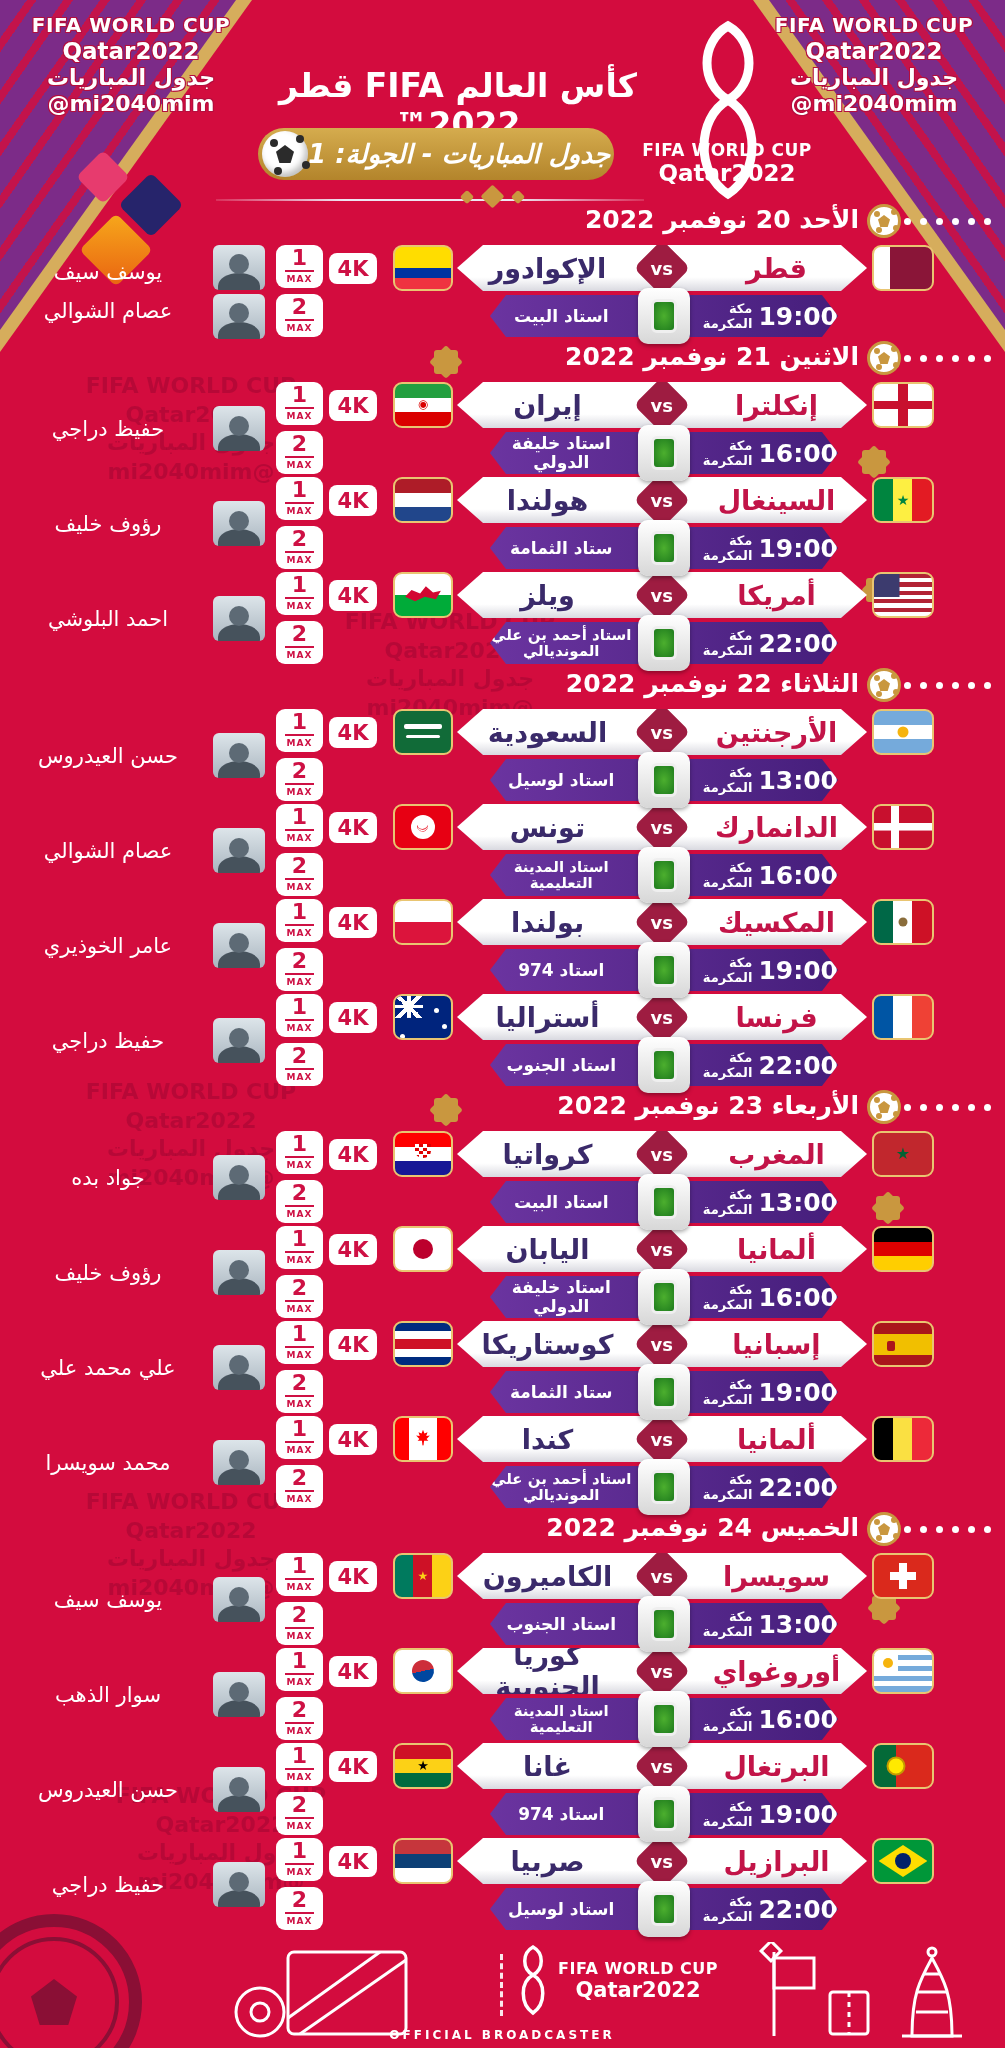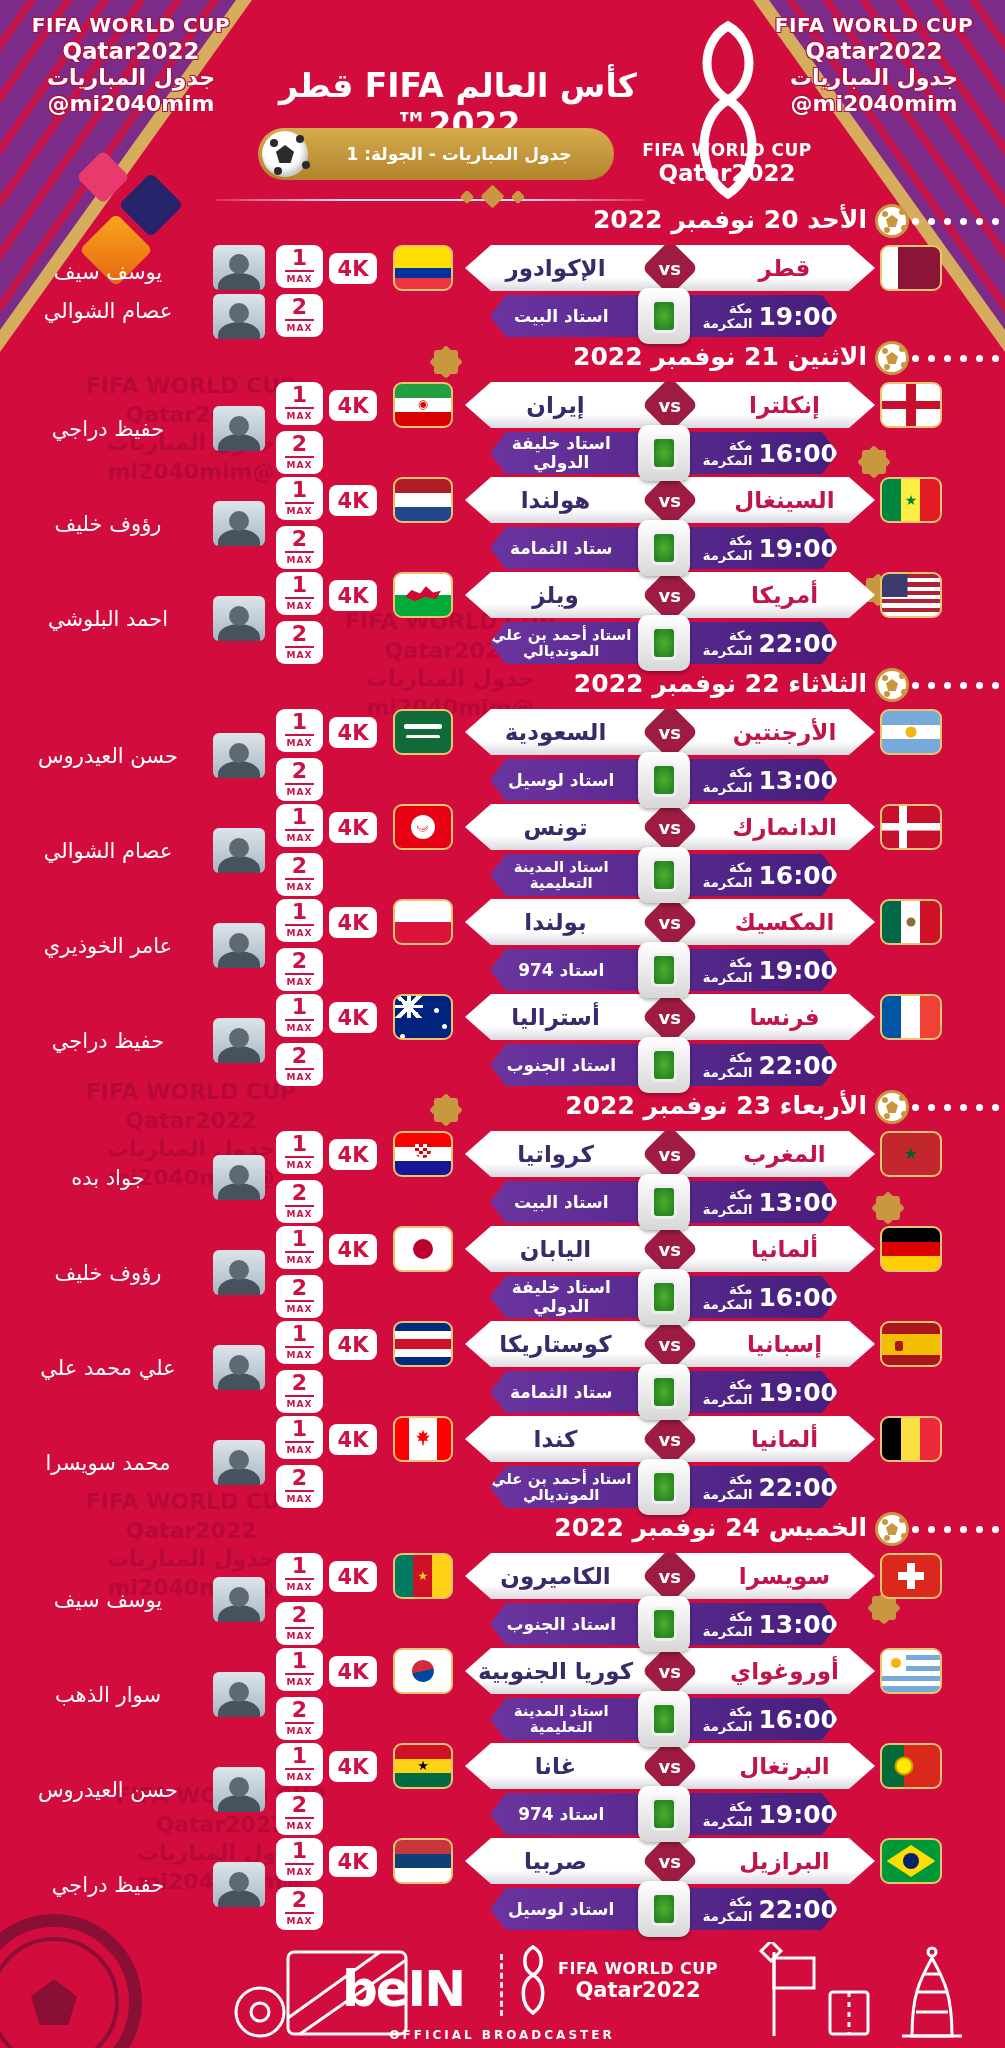--- a/index.html
+++ b/index.html
@@ -30,21 +30,21 @@
   .main-title { position:absolute; top:66px; left:248px; width:420px; z-index:2; text-align:center;
       font-size:33px; font-weight:bold; color:#fff; direction:rtl; }
   .trophy { position:absolute; left:686px; top:18px; z-index:2; }
   .fifa-wordmark { position:absolute; left:642px; top:140px; width:170px; z-index:2;
       text-align:center; color:#fff; font-weight:bold; }
   .fwm1 { font-size:17px; letter-spacing:.5px; }
   .fwm2 { font-size:23px; }
   .pill { position:absolute; left:258px; top:128px; width:356px; height:52px; z-index:2;
       background:linear-gradient(#D5AC4E,#B3842B); border-radius:28px;
       display:flex; align-items:center; justify-content:center;
-      color:#fff; font-size:17px; font-weight:bold; direction:rtl; padding-left:46px; }
+      color:#fff; font-size:26px; font-weight:bold; direction:rtl; padding-left:46px;font-style:italic; }
   .ball-classic { position:absolute; left:4px; top:3px; width:46px; height:46px; border-radius:50%;
       background:#fff; box-shadow:inset -3px -4px 6px rgba(0,0,0,.25); }
   .ball-classic::after { content:''; position:absolute; left:50%; top:50%; width:18px; height:18px;
       transform:translate(-50%,-50%); background:#2b2b2b;
       clip-path:polygon(50% 0,100% 38%,81% 100%,19% 100%,0 38%); }
   .ball-classic::before { content:''; position:absolute; left:8px; top:8px; width:8px; height:8px;
       border-radius:50%; background:#2b2b2b;
       box-shadow:26px -4px 0 #2b2b2b,32px 22px 0 #2b2b2b,4px 28px 0 #2b2b2b; }
   .divider { position:absolute; left:216px; top:199px; width:428px; height:2px; z-index:2;
       background:linear-gradient(90deg,rgba(255,255,255,.15),#EDE6F2 30%,#EDE6F2 70%,rgba(255,255,255,.15)); }
@@ -57,40 +57,40 @@
   .dd-navy { left:128px; top:182px; width:46px; height:46px; background:#26246B; }
   .dd-orange { left:90px; top:224px; width:52px; height:52px; background:linear-gradient(135deg,#F7A81B,#E96311); }
 
   .star8 { position:absolute; width:24px; height:24px; background:#C9973F; border-radius:3px; z-index:0; }
   .star8::after { content:''; position:absolute; inset:0; background:#C9973F; transform:rotate(45deg); border-radius:3px; }
 
   .wm { position:absolute; width:270px; color:rgba(120,0,40,.30); font-weight:bold; text-align:center;
       direction:rtl; line-height:1.3; font-size:22px; z-index:0; }
 
   
-  #days { position:absolute; left:0; right:0; top:202px; z-index:2; }
+  #days { position:absolute; left:0; right:8px; top:202px; z-index:2; }
   .day-header { position:relative; height:42px; }
   .day-title { position:absolute; right:138px; top:3px; font-size:25px; font-weight:bold; color:#fff; direction:rtl; }
   .ball-gold { position:absolute; right:96px; top:2px; width:34px; height:34px; border-radius:50%;
       background:#fff; border:3px solid #C9973F; }
   .ball-gold::after { content:''; position:absolute; left:50%; top:50%; width:12px; height:12px;
       transform:translate(-50%,-50%); background:#C9973F;
       clip-path:polygon(50% 0,100% 38%,81% 100%,19% 100%,0 38%); }
   .ball-gold::before { content:''; position:absolute; left:4px; top:4px; width:6px; height:6px;
       border-radius:50%; background:#C9973F; box-shadow:17px -2px 0 #C9973F,19px 14px 0 #C9973F,2px 16px 0 #C9973F; }
   .dots { position:absolute; right:6px; top:16px; display:flex; gap:9px; }
   .dots i { width:7px; height:7px; background:#fff; border-radius:50%; }
 
   
   .match { position:relative; height:95px; }
   .bar { position:absolute; right:130px; top:1px; width:410px; height:46px;
       background:linear-gradient(#ffffff 70%,#d9d9e0);
       clip-path:polygon(0 50%,26px 0,calc(100% - 26px) 0,100% 50%,calc(100% - 26px) 100%,26px 100%);
       display:flex; direction:rtl; align-items:center; }
-  .team { flex:1; text-align:center; font-size:23px; font-weight:bold; }
+  .team { flex:1; text-align:center; font-size:27px; font-weight:bold; }
   .team.home { color:#C21448; }
   .team.away { color:#3A2A6A; }
   .vsbox { flex:none; width:40px; height:40px; margin:0 4px; background:#9E1C41; border-radius:7px;
       transform:rotate(45deg); display:flex; align-items:center; justify-content:center; }
   .vstxt { transform:rotate(-45deg); color:#fff; font-size:18px; font-weight:bold; }
 
   .flag { position:absolute; top:1px; width:62px; height:46px; border:2px solid #E9C571;
       border-radius:9px; overflow:hidden; background:#fff; }
   .flag.home-pos { right:63px; } .flag.away-pos { left:393px; width:60px; }
   .flag::before, .flag::after { position:absolute; }
@@ -988,21 +988,20 @@
     <svg class="foot-art fa-left" width="190" height="96" viewBox="0 0 190 96">
       <g fill="none" stroke="#fff" stroke-width="3">
         <rect x="58" y="6" width="118" height="82" rx="6"></rect>
         <path d="M70 88 L176 14"></path>
         <path d="M58 72 L150 6"></path>
         <circle cx="30" cy="66" r="24"></circle>
         <circle cx="30" cy="66" r="9"></circle>
       </g>
     </svg>
 
-    <div class="bein">beIN</div>
     <div class="foot-div"></div>
 
     <div class="foot-fifa">
       <svg width="34" height="72" viewBox="0 0 34 72">
         <path d="M17 3 C6 9 6 25 17 31 C28 25 28 9 17 3 Z" fill="none" stroke="#fff" stroke-width="3.5"></path>
         <path d="M17 31 C4 38 4 60 17 69 C30 60 30 38 17 31 Z" fill="none" stroke="#fff" stroke-width="3.5"></path>
       </svg>
       <div class="foot-wordmark">
         <div class="fw1">FIFA WORLD CUP</div>
         <div class="fw2">Qatar2022</div>

